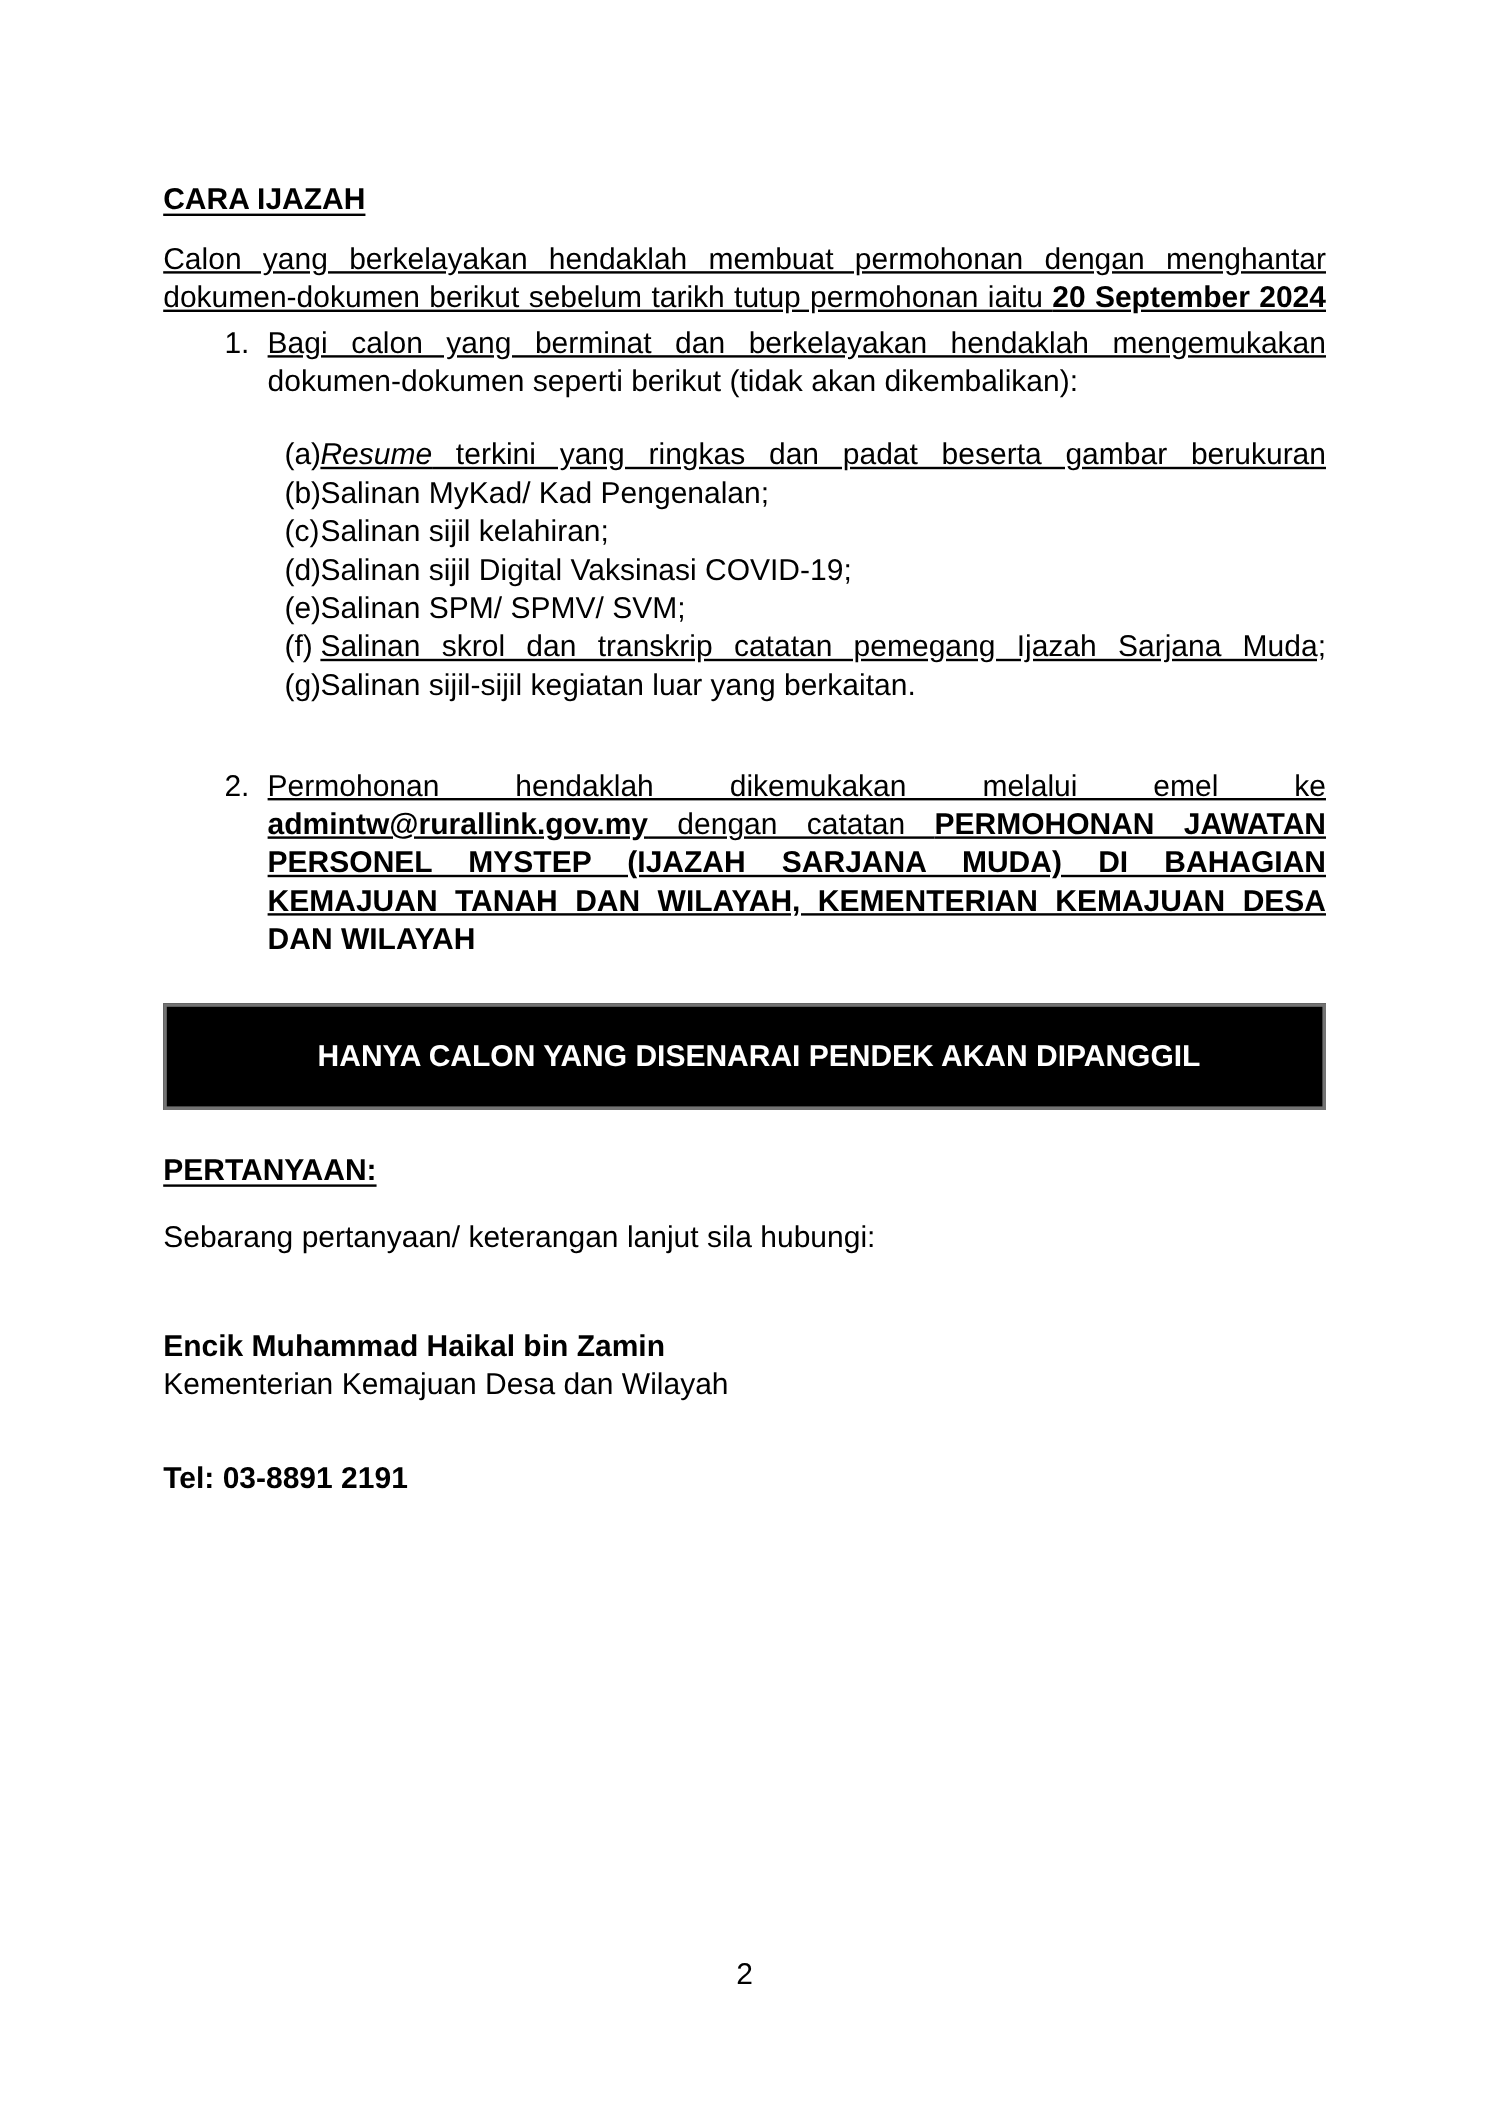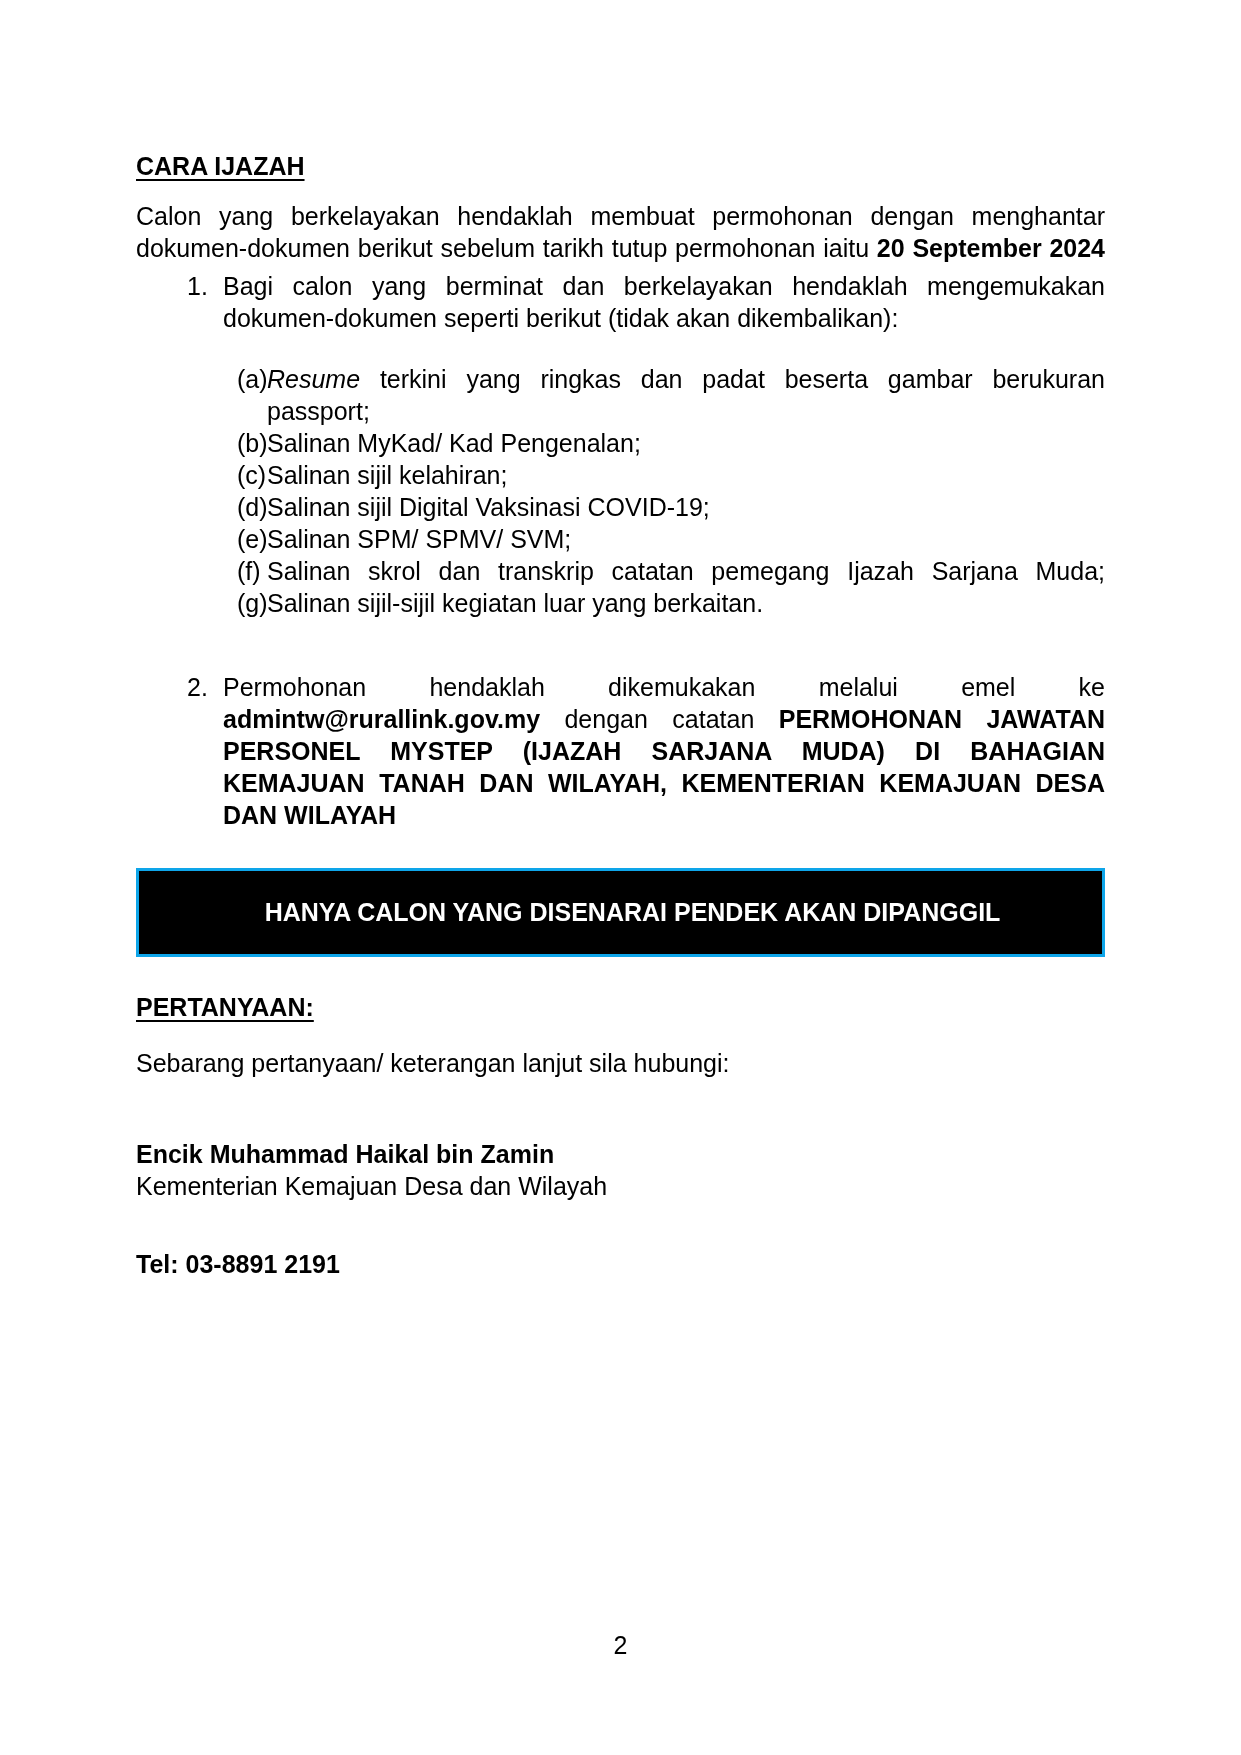--- a/index.html
+++ b/index.html
@@ -21,21 +21,21 @@
     font-weight: bold;
     text-decoration: underline;
     text-decoration-thickness: 2px;
     text-underline-offset: 4px;
     margin: 0 0 17px 0;
     line-height: 33px;
   }
   .h2 { margin: 34px 0 23px 0; }
 
   .line { display: block; }
-  .j { text-align: justify; text-align-last: justify; }
+  .j { text-align: justify; text-align-last: justify; text-decoration: underline; }
   .l { text-align: left; }
 
   .b { font-weight: bold; }
   .i { font-style: italic; }
 
   .intro { margin: 0 0 6px 0; }
 
   .num-row { display: flex; }
   .num-marker { margin-left: 51px; width: 36px; flex-shrink: 0; }
   .num-body { flex: 1 1 auto; min-width: 0; }
@@ -44,21 +44,21 @@
   .sub-marker { margin-left: 101px; width: 30px; flex-shrink: 0; }
   .sub-body { flex: 1 1 auto; min-width: 0; }
 
   .item1-block { margin-bottom: 29px; }
   .doc-list { margin-bottom: 52px; }
   .item2-block { margin-bottom: 37px; }
 
   .notice-box {
     height: 89px;
     box-sizing: border-box;
-    border: 3px solid #0ea5e9;
+    border: 3px solid #737373;
     background: #000000;
     color: #ffffff;
     font-weight: bold;
     display: flex;
     flex-direction: column;
     justify-content: center;
     align-items: center;
     text-align: center;
     line-height: 33px;
     margin-bottom: 0;
@@ -101,21 +101,20 @@
       </div>
     </div>
 
     <div class="doc-list">
       <div class="sub-row">
         <div class="sub-marker">(a)</div>
         <div class="sub-body line j"><span class="i">Resume</span><span> terkini yang ringkas dan padat beserta gambar berukuran</span></div>
       </div>
       <div class="sub-row">
         <div class="sub-marker"></div>
-        <div class="sub-body line l"><span>passport;</span></div>
       </div>
       <div class="sub-row">
         <div class="sub-marker">(b)</div>
         <div class="sub-body line l"><span>Salinan MyKad/ Kad Pengenalan;</span></div>
       </div>
       <div class="sub-row">
         <div class="sub-marker">(c)</div>
         <div class="sub-body line l"><span>Salinan sijil kelahiran;</span></div>
       </div>
       <div class="sub-row">

